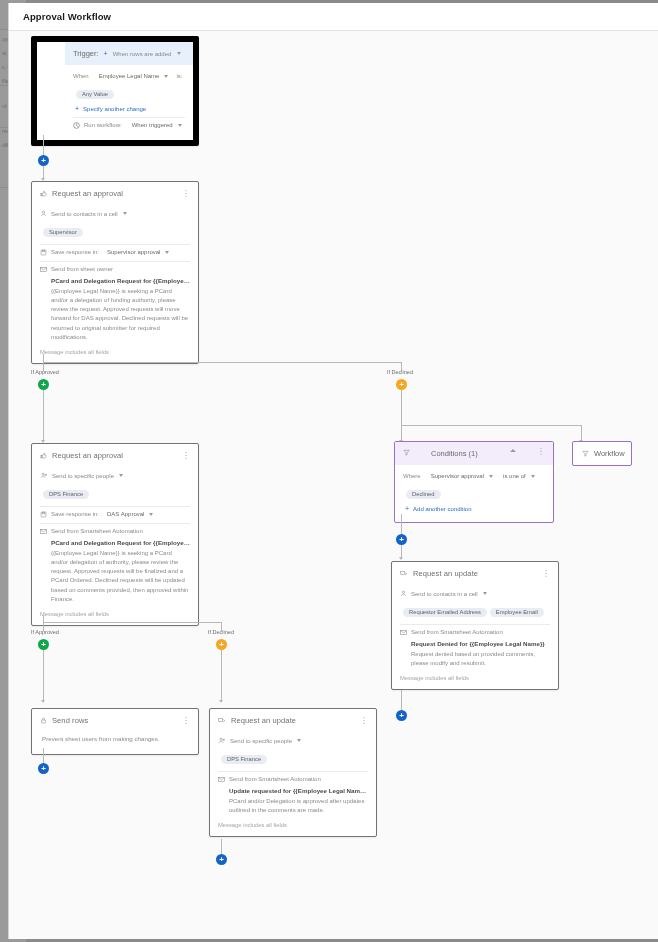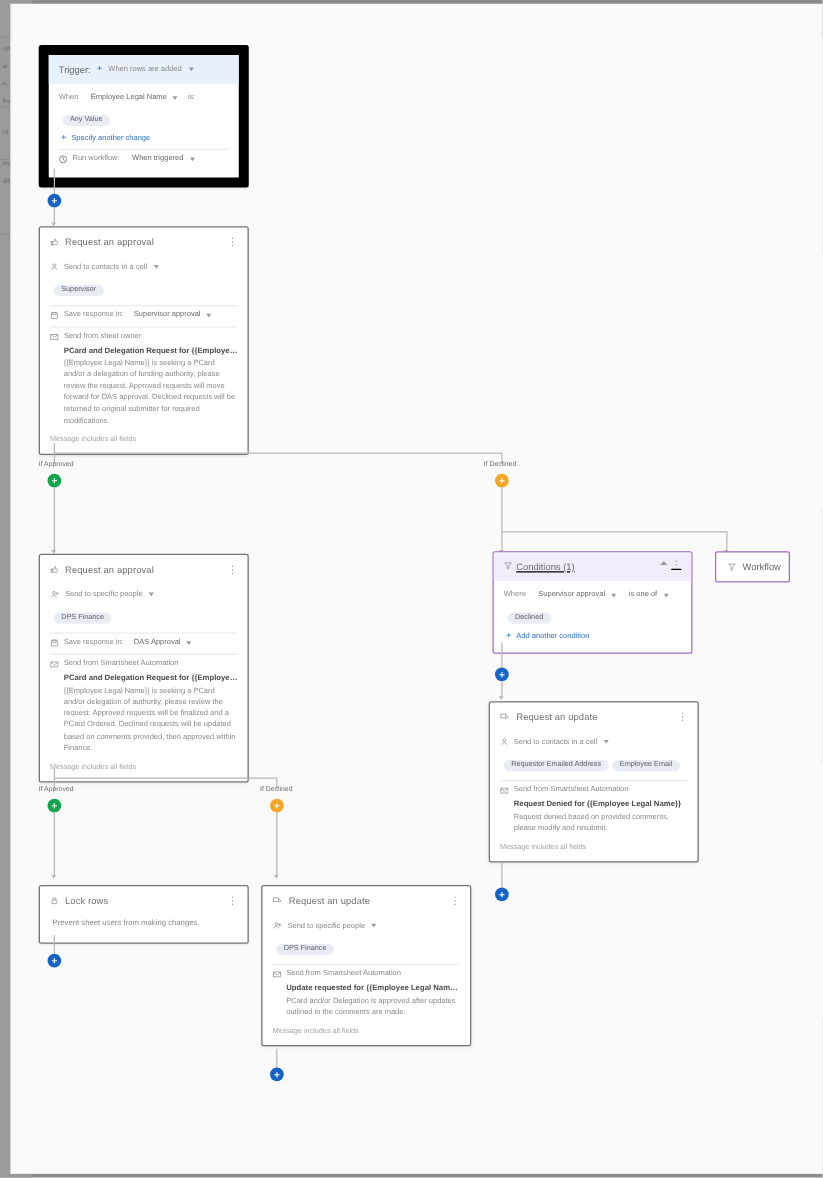--- a/index.html
+++ b/index.html
@@ -119,44 +119,44 @@
     font-size:6px; color:#8a8a8a; line-height:1.55;
     margin-left:11px;
   }
   .msg-foot {
     font-size:5.8px; color:#a5a5a5; margin-top:7px;
   }
   .card-note { font-size:6.2px; color:#8a8a8a; padding:2px 0 4px 2px; }
 
   
   #trigger-card {
-    border:8px solid #000000;
+    border:6px solid #000000;
     border-radius:2px;
     background:#ffffff;
+    padding-left:28px;
   }
   #trigger-head {
     background:#e8f0fb;
     display:flex; align-items:center; gap:5px;
     padding:7px 8px;
   }
   #trigger-label { font-size:7.5px; color:#6a6a6a; }
   #trigger-value { font-size:6px; color:#8a8a8a; }
 
   
   #conditions-card {
     position:absolute;
     background:#ffffff;
     border:1px solid #9b6fc4;
     border-radius:2px;
   }
   #conditions-head {
     background:#f3ecfa;
-    display:flex; align-items:flex-start; gap:3px;
+    display:flex; align-items:flex-start; gap:21px;
     padding:7px 8px;
-    text-decoration:underline;
   }
   #conditions-title { font-size:7.5px; color:#6a6a6a; flex:1; }
   .chev-up {
     width:0;height:0;border-left:3px solid transparent;
     border-right:3px solid transparent;border-bottom:3.5px solid #9a9a9a;
   }
   #otherwise-card {
     position:absolute;
     background:#ffffff;
     border:1px solid #9b6fc4;
@@ -204,20 +204,23 @@
   <div class="bg-txt" style="top:50px;">al, l</div>
   <div class="bg-txt" style="top:64px;">e, G</div>
   <div class="bg-txt" style="top:78px;">ffied</div>
   <div class="bg-txt" style="top:103px;">rd S</div>
   <div class="bg-txt" style="top:128px;">reco</div>
   <div class="bg-txt" style="top:142px;">difie</div>
 </div>
 
 <div id="modal">
 
+  <div id="modal-header">
+    <div id="modal-title">Approval Workflow</div>
+  </div>
 
   <div id="canvas">
 
     <div id="trigger-card" class="card" style="left:22px; top:5px; width:168px;">
       <div id="trigger-head">
         <span id="trigger-label">Trigger:</span>
         <span class="plus-mini ico">+</span>
         <span id="trigger-value">When rows are added</span>
         <span class="caret"></span>
       </div>
@@ -463,21 +466,21 @@
     <div class="arrow-down" style="left:31.5px; top:669px;"></div>
     <div class="vline" style="left:212px; top:619px; height:51px;"></div>
     <div class="arrow-down" style="left:209.5px; top:669px;"></div>
 
     <div class="card" style="left:22px; top:677px; width:168px;">
       <div class="card-head">
         <svg class="ico" width="7" height="7" viewBox="0 0 16 16">
           <rect x="3.5" y="7" width="9" height="6.5" rx="1" fill="none" stroke="#8a8a8a" stroke-width="1.3"></rect>
           <path d="M5.5 7V5a2.5 2.5 0 015 0v2" fill="none" stroke="#8a8a8a" stroke-width="1.3"></path>
         </svg>
-        <span class="card-title">Lock rows</span>
+        <span class="card-title">Send rows</span>
         <span class="kebab">⋮</span>
       </div>
       <div class="card-body">
         <div class="card-note">Prevent sheet users from making changes.</div>
       </div>
     </div>
 
     <div class="vline" style="left:34px; top:717px; height:15px;"></div>
     <div class="node-btn node-blue" style="left:29px; top:732px;">+</div>
 

